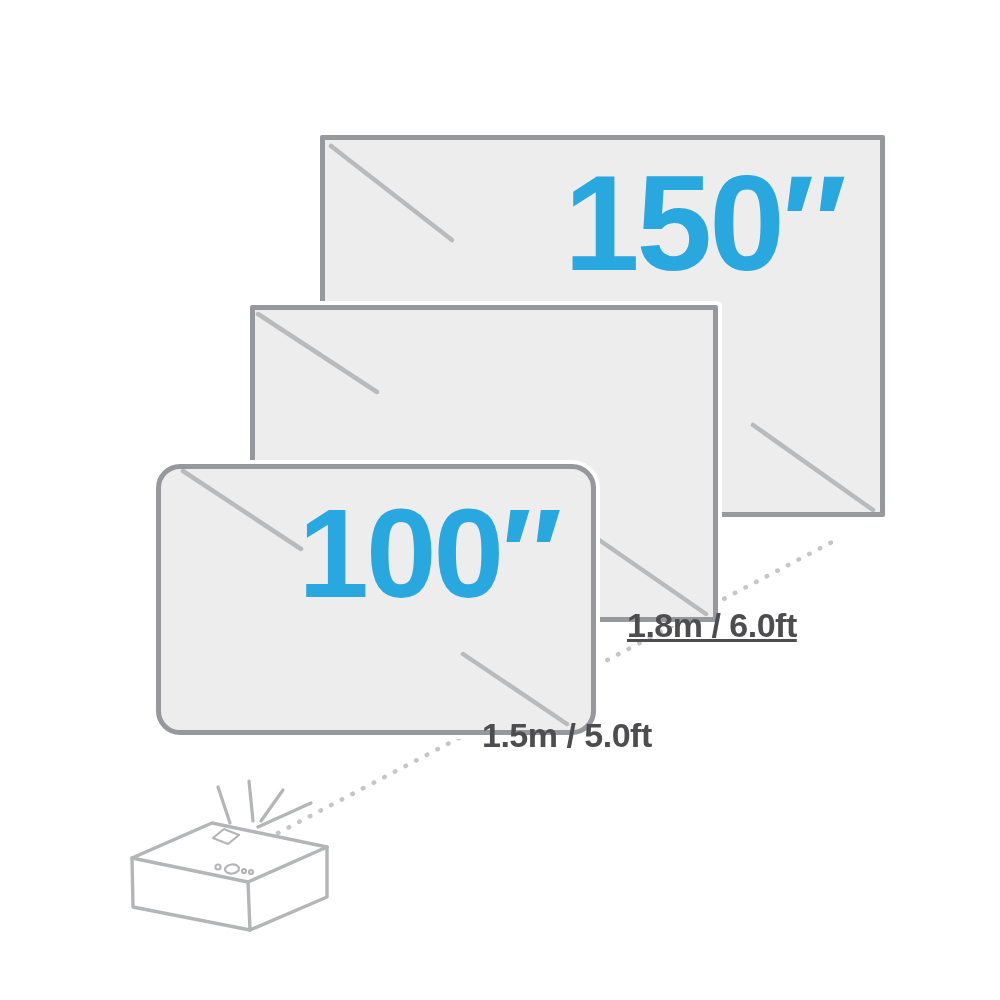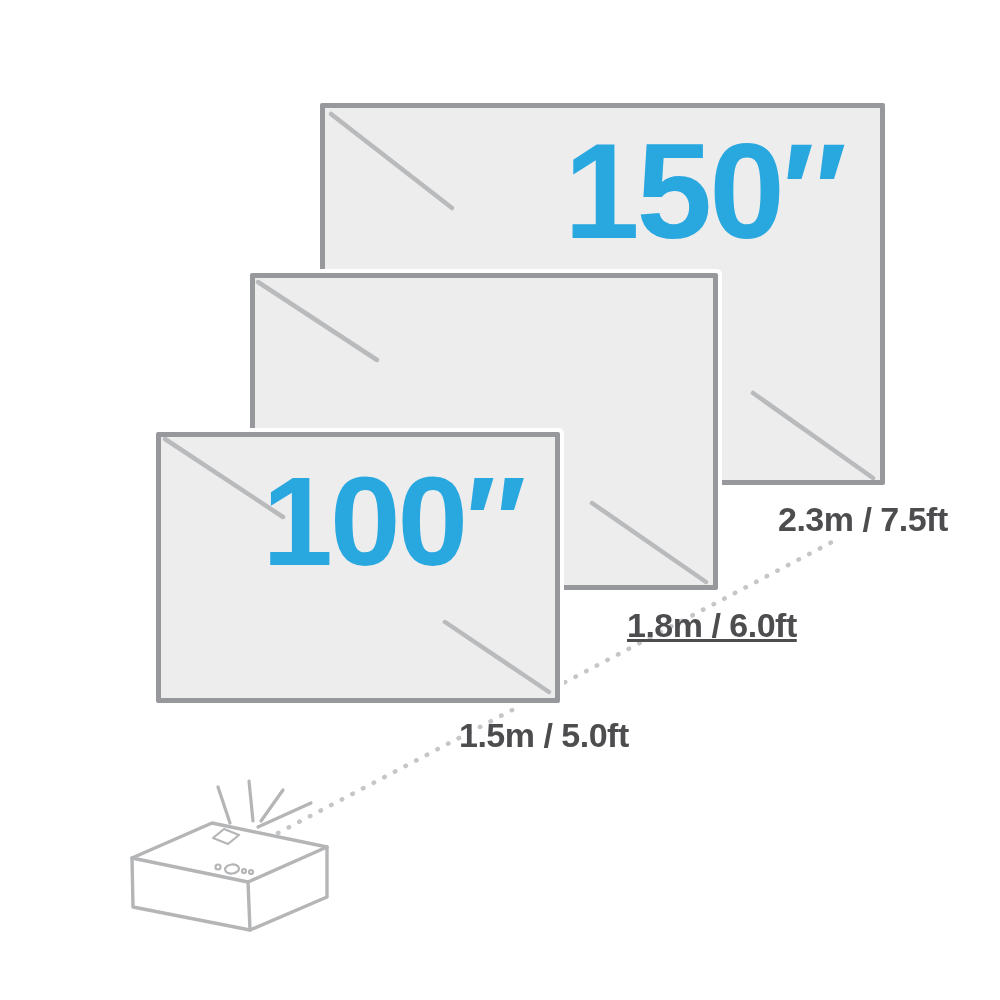--- a/index.html
+++ b/index.html
@@ -8,44 +8,45 @@
     font-family:"Liberation Sans", sans-serif; overflow:hidden;
   }
 
   
   .screen {
     position:absolute; box-sizing:border-box;
     background:var(--screen-fill,#ededee);
     border:5px solid var(--screen-border,#97989b);
     box-shadow:0 0 0 4px #ffffff;     
     border-radius:2px;
+    margin-top:32px;
   }
   #screen-150 { left:320px; top:103px; width:565px; height:382px; z-index:2; }
   #screen-120 { left:250px; top:273px; width:468px; height:317px; z-index:3; }
-  #screen-100 { left:156px; top:432px; width:404px; height:271px; z-index:4; }
+  #screen-100 { left:156px; top:432px; width:440px; height:271px; z-index:4;border-radius:24px; }
 
   .reflections { position:absolute; left:0; top:0; width:100%; height:100%; pointer-events:none; }
   .reflections line { stroke:var(--reflection,#b9babc); stroke-width:4.5; stroke-linecap:round; }
 
   .size-label {
     position:absolute; line-height:1; font-weight:bold;
     color:var(--accent-blue,#29a8e0); letter-spacing:-3px; white-space:nowrap;
   }
   #screen-150 .size-label { top:15px; right:36px; font-size:136px; }
   #screen-120 .size-label { top:12px; right:44px; font-size:134px; }
   #screen-100 .size-label { top:21px; right:32px; font-size:127px; }
 
   
   .distance-label {
     position:absolute; z-index:6; white-space:nowrap;
     color:var(--text-gray,#4d4d4f); font-size:34px; font-weight:bold; letter-spacing:-0.5px;
   }
   #distance-150 { left:778px; top:500px; }
   #distance-120 { left:627px; top:606px;text-decoration:underline; }
-  #distance-100 { left:459px; top:716px;text-align:right; }
+  #distance-100 { left:482px; top:716px;text-align:right; }
 
   
   #beam-svg { position:absolute; left:0; top:0; z-index:1; }
   #beam-svg line {
     stroke:var(--beam-dots,#c5c6c7); stroke-width:4.5;
     stroke-linecap:round; stroke-dasharray:0.5 11.5;
   }
   #projector-svg { position:absolute; left:120px; top:770px; z-index:5; }
   #projector-svg .stroke {
     fill:none; stroke:var(--projector-outline,#b4b5b7);
@@ -80,21 +81,20 @@
   </div>
 
   <div class="screen" id="screen-100">
     <svg class="reflections" viewBox="0 0 390 261">
       <line x1="2" y1="2" x2="120" y2="80"></line>
       <line x1="282" y1="185" x2="386" y2="255"></line>
     </svg>
     <span class="size-label">100″</span>
   </div>
 
-  <div class="distance-label" id="distance-150">2.3m / 7.5ft</div>
   <div class="distance-label" id="distance-120">1.8m / 6.0ft</div>
   <div class="distance-label" id="distance-100">1.5m / 5.0ft</div>
 
   <svg id="projector-svg" width="230" height="170" viewBox="0 0 230 170">
 
     <g>
       <line class="stroke ray" x1="98" y1="17" x2="110" y2="53"></line>
       <line class="stroke ray" x1="129" y1="11" x2="133" y2="51"></line>
       <line class="stroke ray" x1="163" y1="20" x2="141" y2="51"></line>
       <line class="stroke ray" x1="191" y1="33" x2="138" y2="57"></line>

